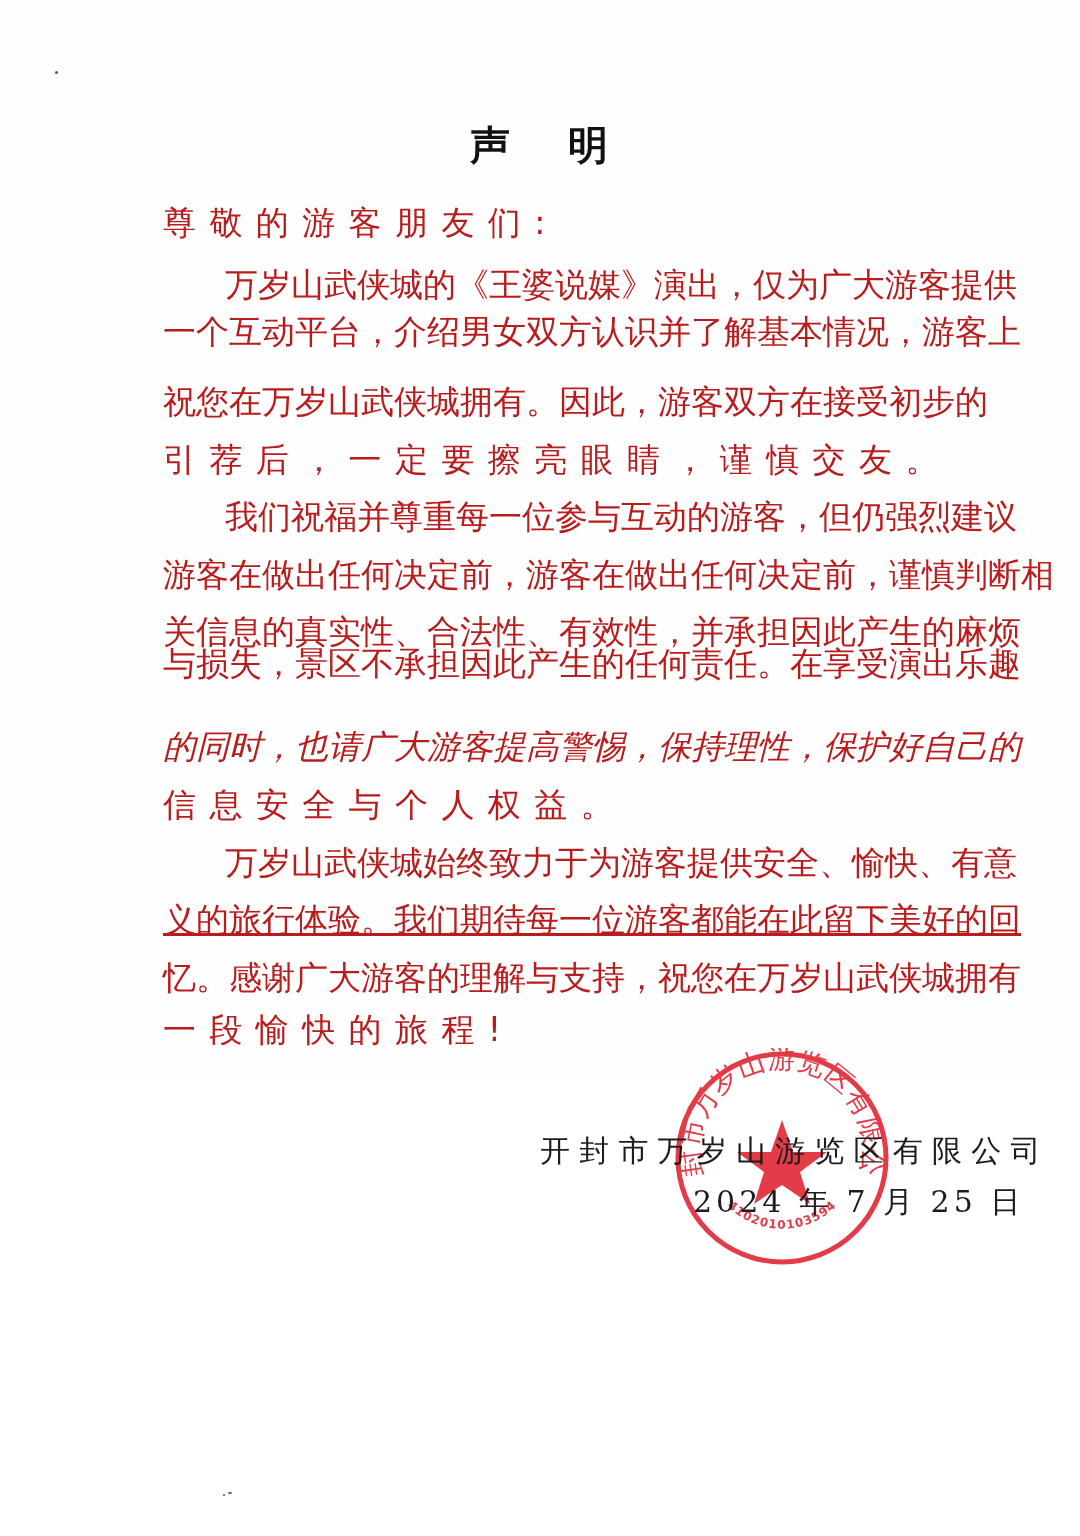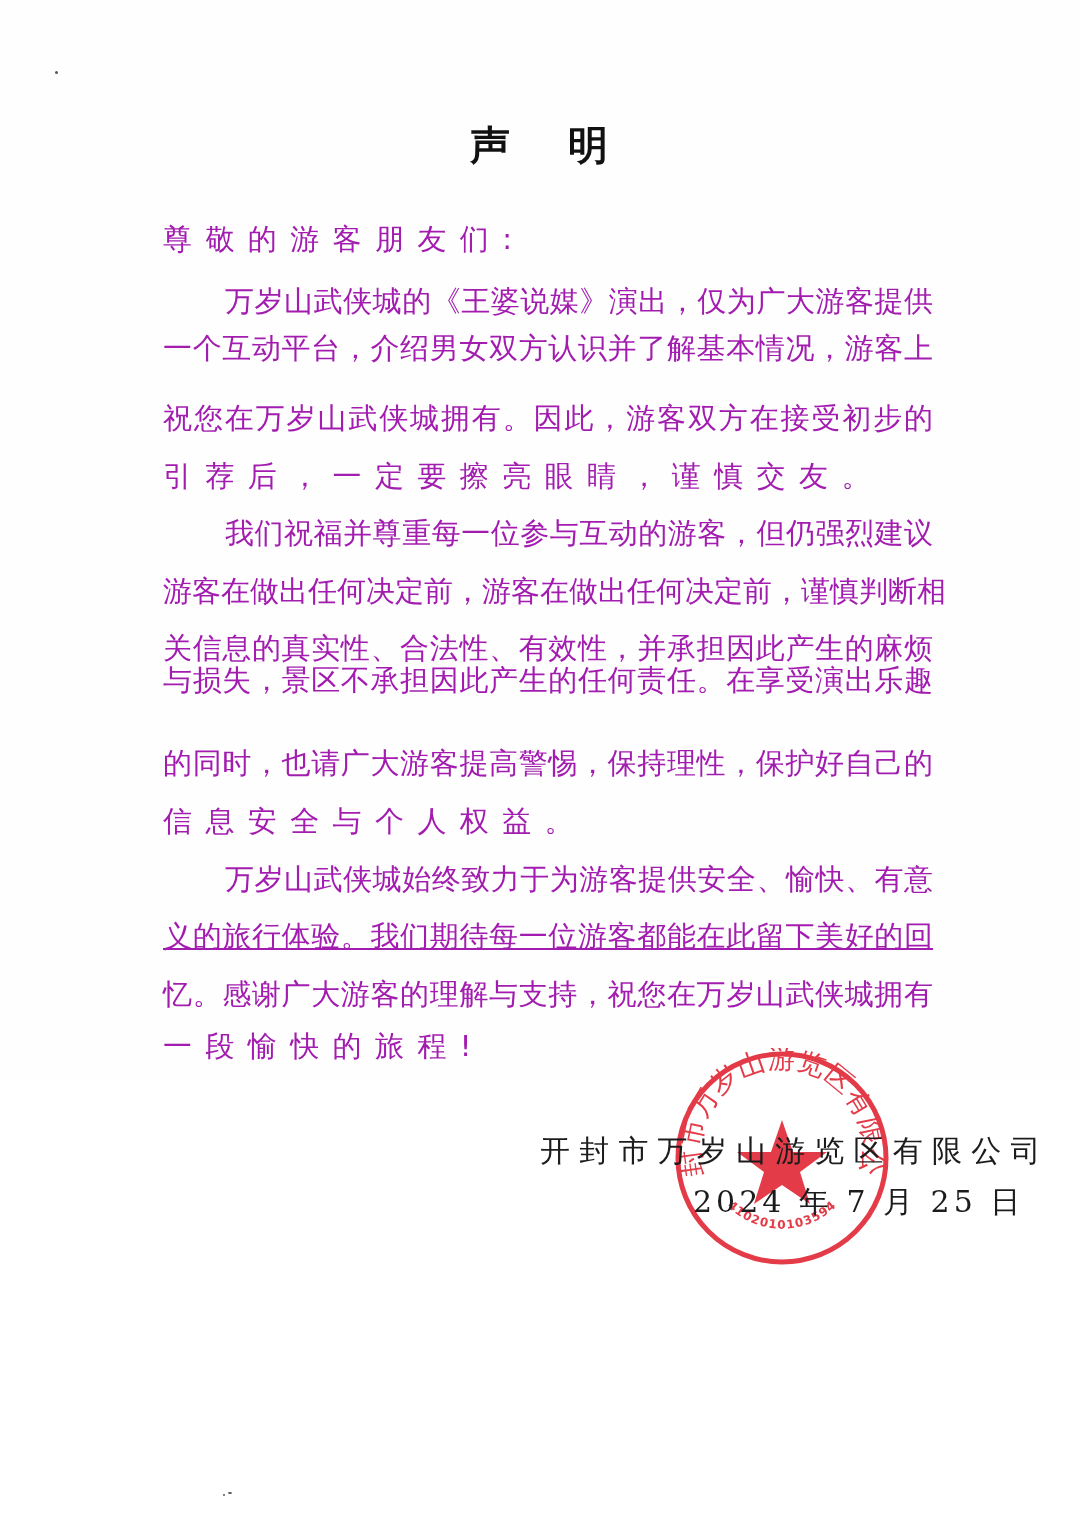--- a/index.html
+++ b/index.html
@@ -29,29 +29,28 @@
       font-family: "DejaVu Serif", serif;
       font-weight: bold;
       font-size: 40px;
       letter-spacing: 22px;
       color: #111;
     }
     .line {
       position: absolute;
       left: 163px;
       width: 770px;
-      font-size: 29px;
+      font-size: 33px;
       line-height: 40px;
       height: 40px;
       white-space: nowrap;
-      color: #a21caf;
+      color: #b91c1c;
       text-align: justify;
       text-align-last: justify;
       letter-spacing: 0px;
-      margin-top: 16px;
     }
     .line.indent { left: 225px; width: 708px; }
     .line.last { text-align: left; text-align-last: auto; letter-spacing: 13.4px; }
     .salutation { letter-spacing: 10.5px; }
     .sign {
       position: absolute;
       font-size: 30px;
       line-height: 40px;
       white-space: nowrap;
       color: #1c1c1c;
@@ -87,21 +86,21 @@
 
   <div class="line indent" style="top:265px;">万岁山武侠城的《王婆说媒》演出，仅为广大游客提供</div>
   <div class="line" style="top:312px;">一个互动平台，介绍男女双方认识并了解基本情况，游客上</div>
   <div class="line" style="top:382px;">祝您在万岁山武侠城拥有。因此，游客双方在接受初步的</div>
   <div class="line last" style="top:440px;">引荐后，一定要擦亮眼睛，谨慎交友。</div>
 
   <div class="line indent" style="top:497px;">我们祝福并尊重每一位参与互动的游客，但仍强烈建议</div>
   <div class="line" style="top:555px;">游客在做出任何决定前，游客在做出任何决定前，谨慎判断相</div>
   <div class="line" style="top:612px;">关信息的真实性、合法性、有效性，并承担因此产生的麻烦</div>
   <div class="line" style="top:644px;">与损失，景区不承担因此产生的任何责任。在享受演出乐趣</div>
-  <div class="line" style="top:727px;">的同时，也请广大游客提高警惕，保持理性，保护好自己的</div>
+  <div class="line" style="top:727px;font-style:italic;">的同时，也请广大游客提高警惕，保持理性，保护好自己的</div>
   <div class="line last" style="top:785px;">信息安全与个人权益。</div>
 
   <div class="line indent" style="top:843px;">万岁山武侠城始终致力于为游客提供安全、愉快、有意</div>
   <div class="line" style="top:900px;text-decoration:underline;">义的旅行体验。我们期待每一位游客都能在此留下美好的回</div>
   <div class="line" style="top:958px;">忆。感谢广大游客的理解与支持，祝您在万岁山武侠城拥有</div>
   <div class="line last" style="top:1010px;">一段愉快的旅程!</div>
 
   <svg class="seal" viewBox="0 0 220 220" xmlns="http://www.w3.org/2000/svg">
     <defs>
       <path id="sealArcTop" d="M 30 120 A 82 82 0 1 1 190 120"></path>

